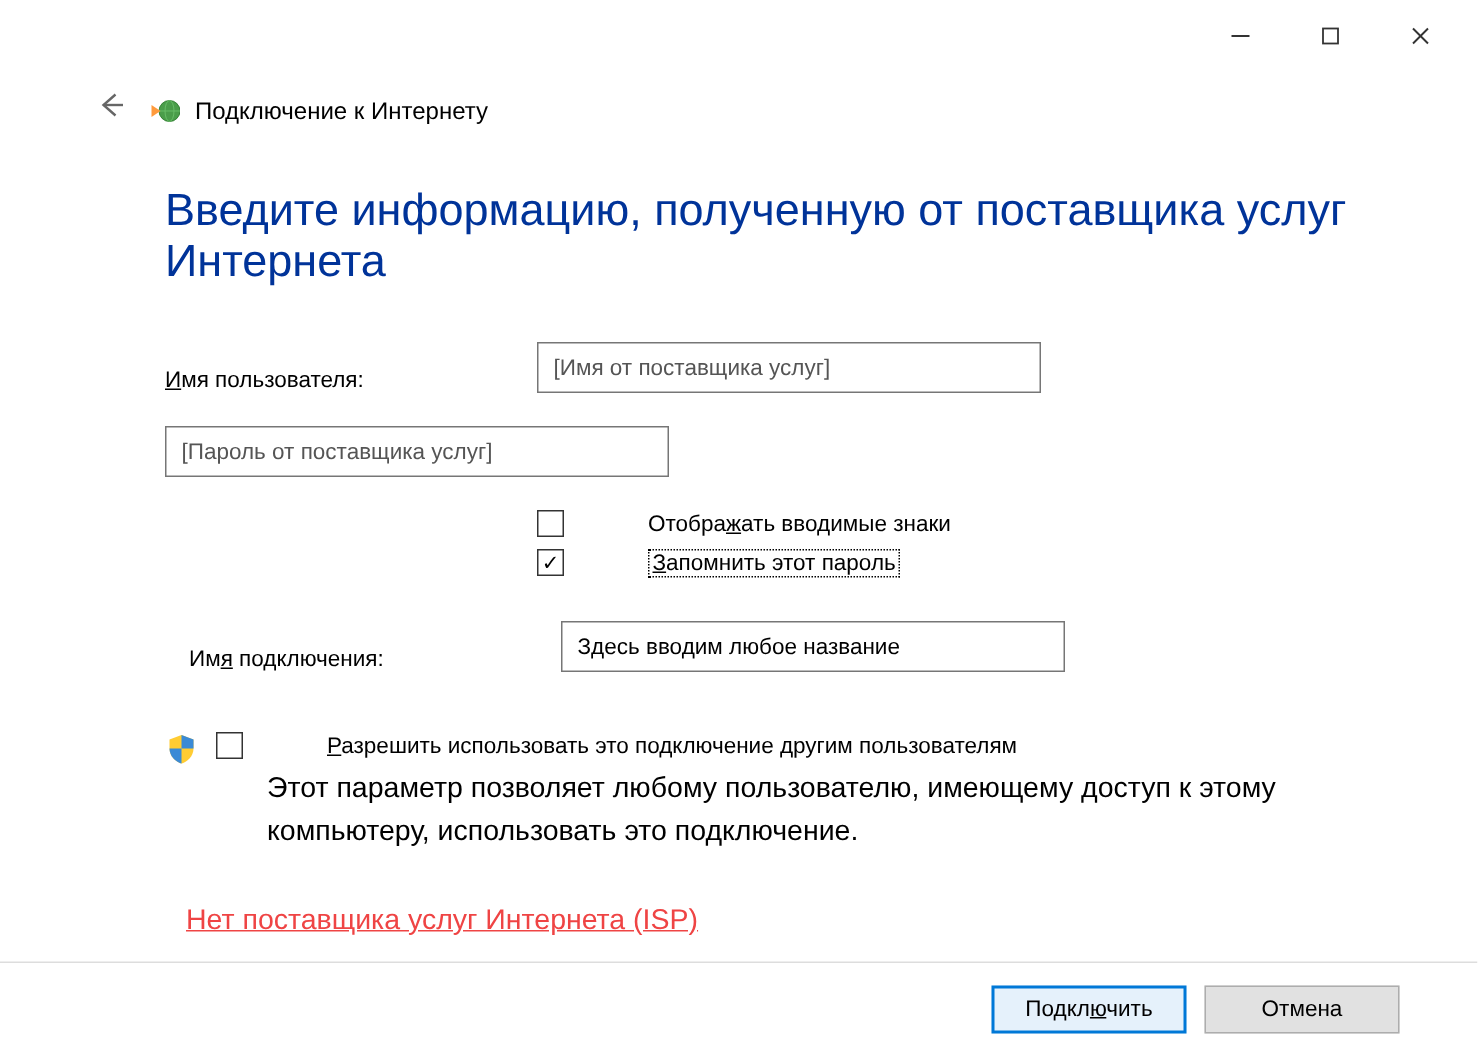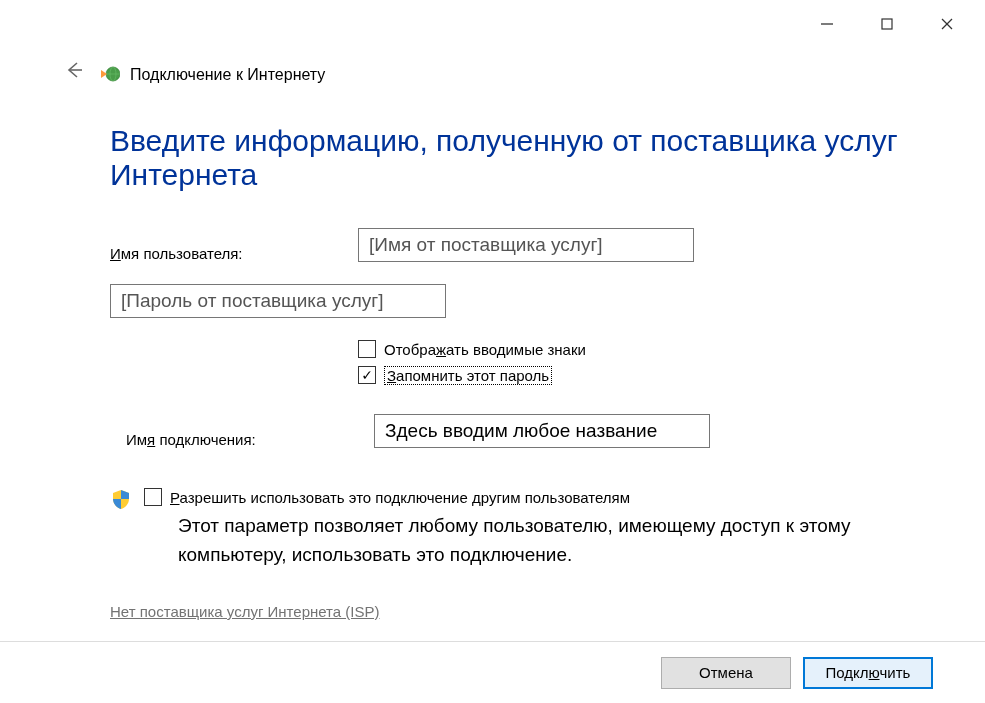--- a/index.html
+++ b/index.html
@@ -68,29 +68,30 @@
 .form-label {
   width: 248px;
   font-size: 15px;
 }
 .form-label .ul { text-decoration: underline; }
 .text-input {
   width: 336px;
   height: 34px;
   border: 1px solid #767676;
   padding: 0 10px;
-  font-size: 19px;
+  font-size: 15px;
   font-family: inherit;
 }
 .text-input::placeholder { color: #555; }
 .check-row {
   margin-left: 248px;
   display: flex;
   align-items: center;
   margin-bottom: 8px;
+  gap: 48px;
 }
 .chk {
   width: 18px;
   height: 18px;
   border: 1px solid #333;
   margin-right: 8px;
   display: inline-flex;
   align-items: center;
   justify-content: center;
   flex-shrink: 0;
@@ -117,33 +118,35 @@
   width: 22px;
   height: 22px;
   margin-right: 12px;
   flex-shrink: 0;
 }
 .share-body { flex: 1; }
 .share-header {
   display: flex;
   align-items: center;
   margin-bottom: 6px;
+  gap: 48px;
 }
 .share-desc {
   font-size: 19px;
   line-height: 1.5;
   margin-left: 34px;
 }
 .isp-link {
-  color: #737373;
+  color: #ef4444;
   text-decoration: underline;
-  font-size: 15px;
+  font-size: 19px;
   display: inline-block;
   margin-top: 14px;
   cursor: pointer;
+  margin-left: 14px;
 }
 .footer {
   position: absolute;
   bottom: 0;
   left: 0;
   right: 0;
   border-top: 1px solid #ddd;
   height: 62px;
   display: flex;
   align-items: center;
@@ -248,15 +251,15 @@
         <span class="chk-label"><span class="ul">Р</span><span>азрешить использовать это подключение другим пользователям</span></span>
       </div>
       <div class="share-desc">Этот параметр позволяет любому пользователю, имеющему доступ к этому компьютеру, использовать это подключение.</div>
     </div>
   </div>
 
   <a class="isp-link">Нет поставщика услуг Интернета (ISP)</a>
 </div>
 
 <div class="footer">
+  <button class="btn primary"><span>Подкл</span><span class="ul">ю</span><span>чить</span></button>
   <button class="btn">Отмена</button>
-  <button class="btn primary"><span>Подкл</span><span class="ul">ю</span><span>чить</span></button>
 </div>
 
 </body></html>

